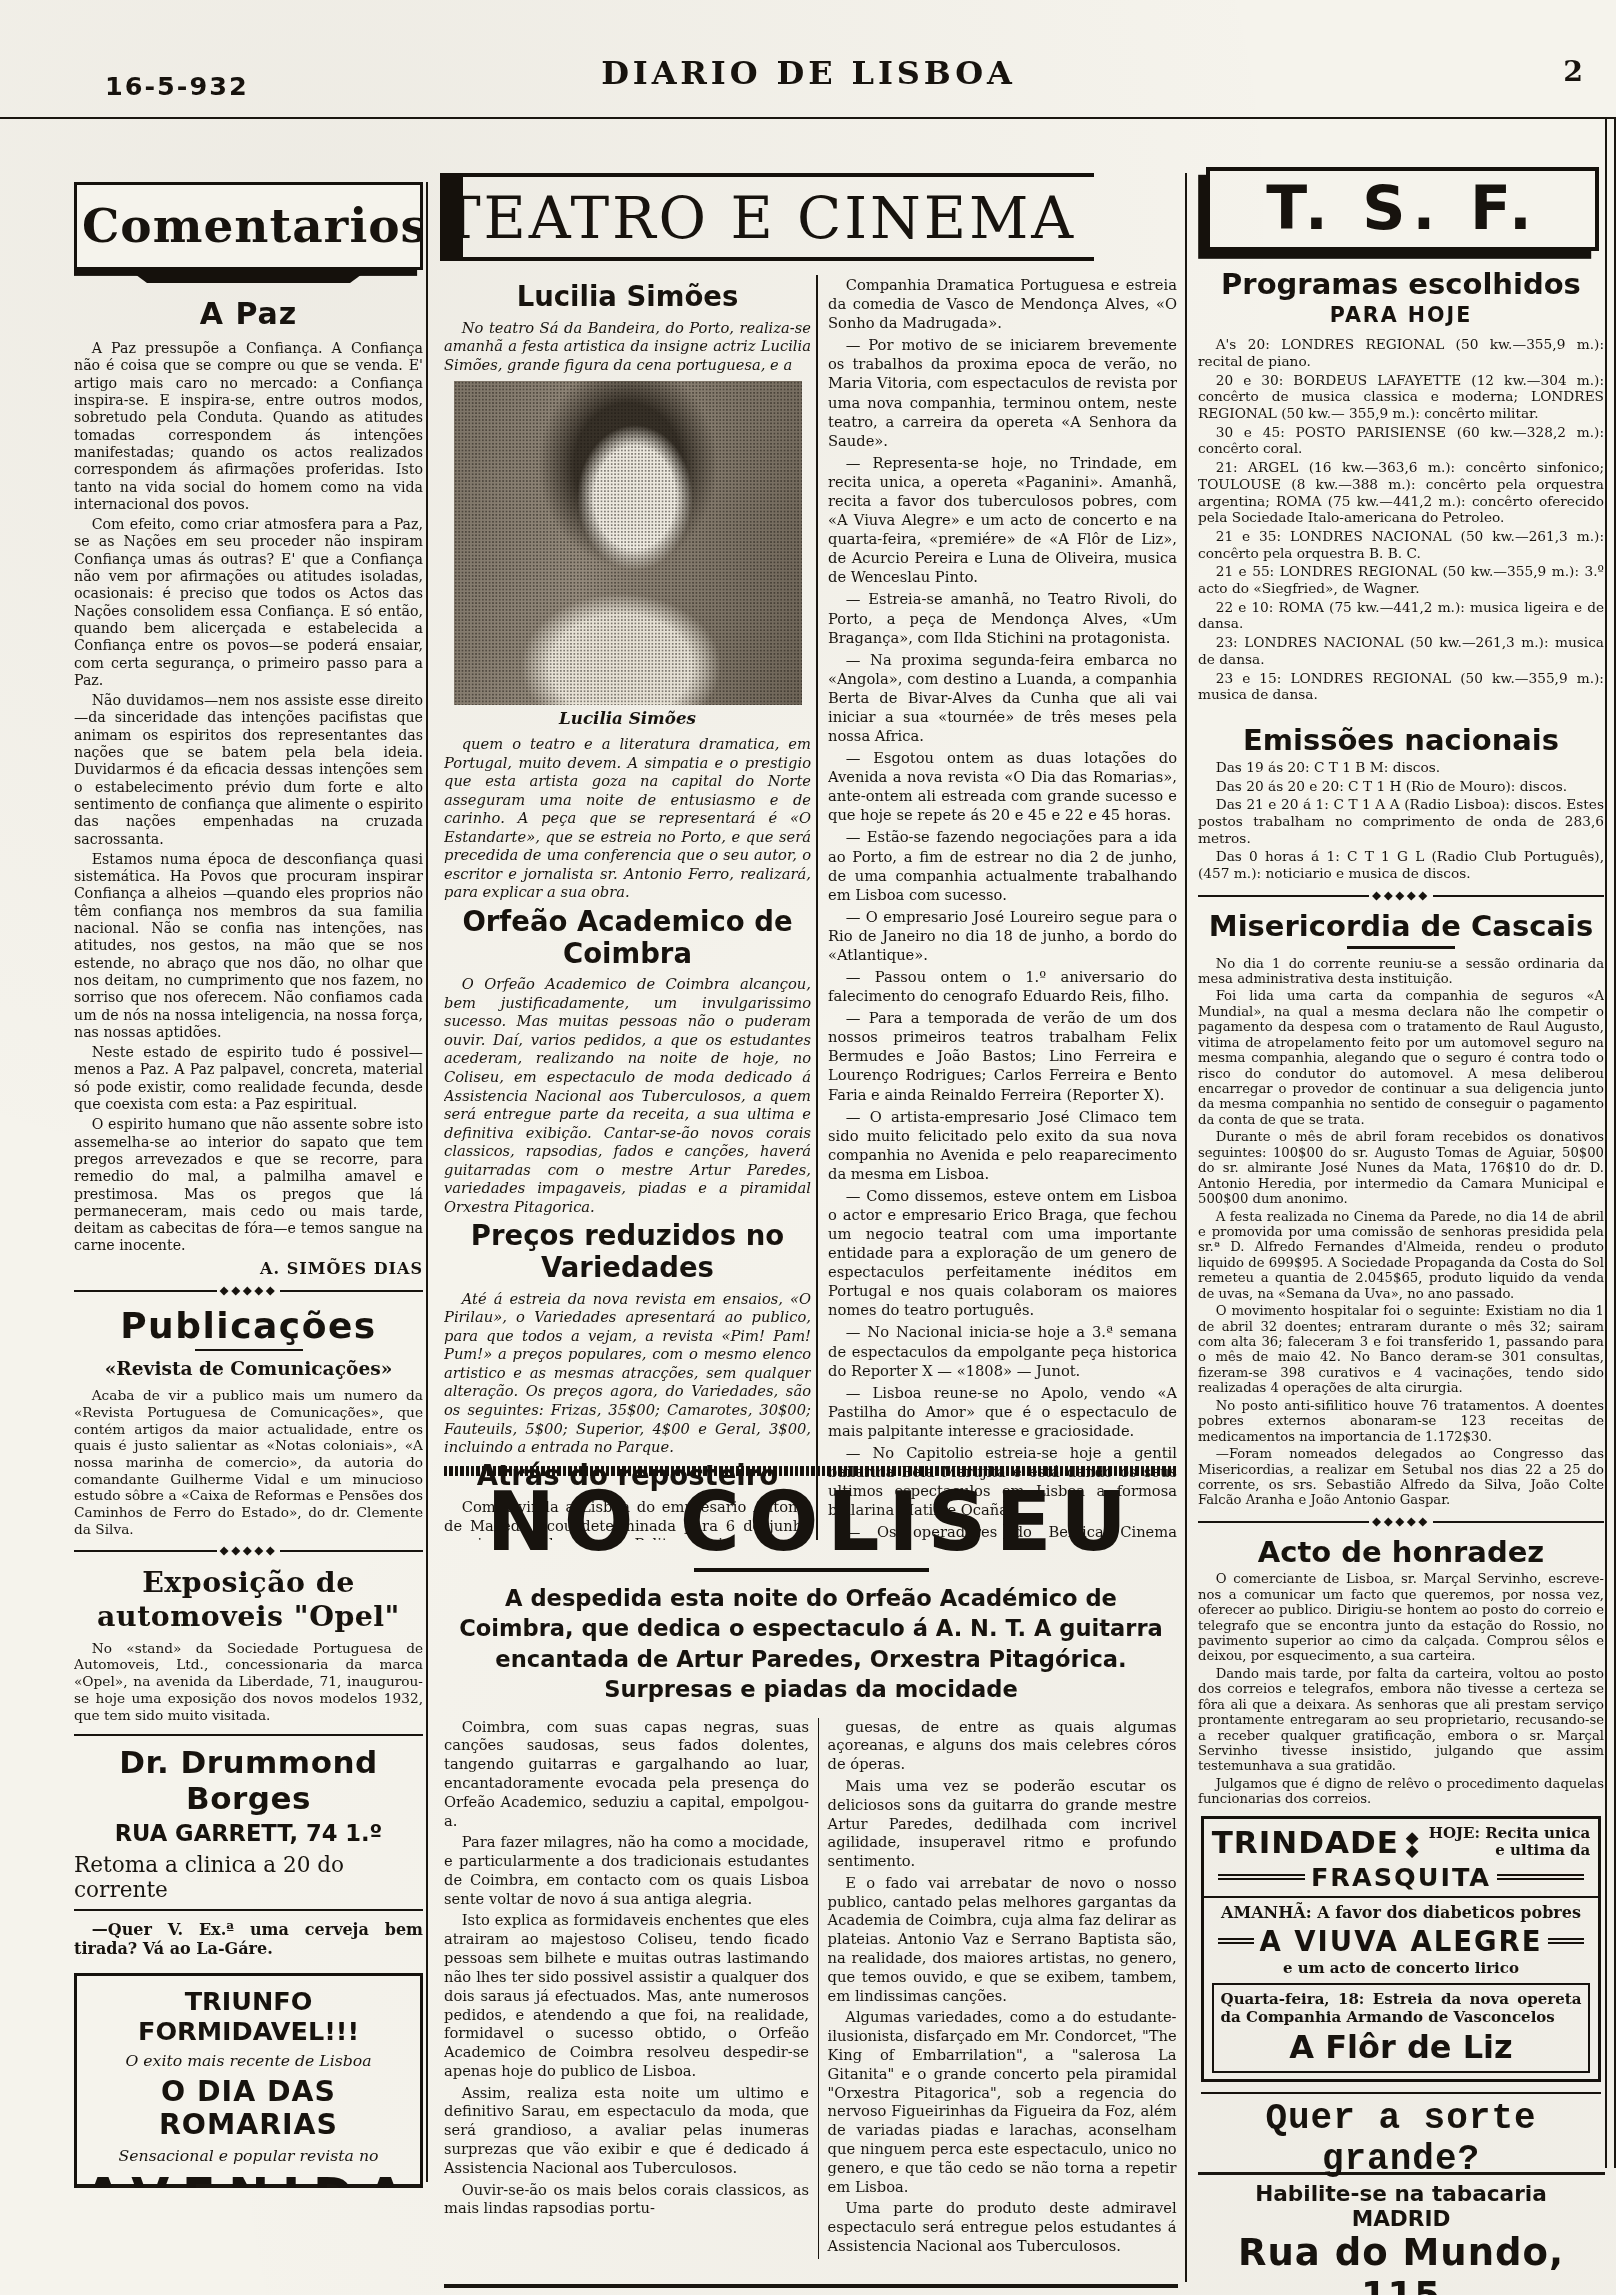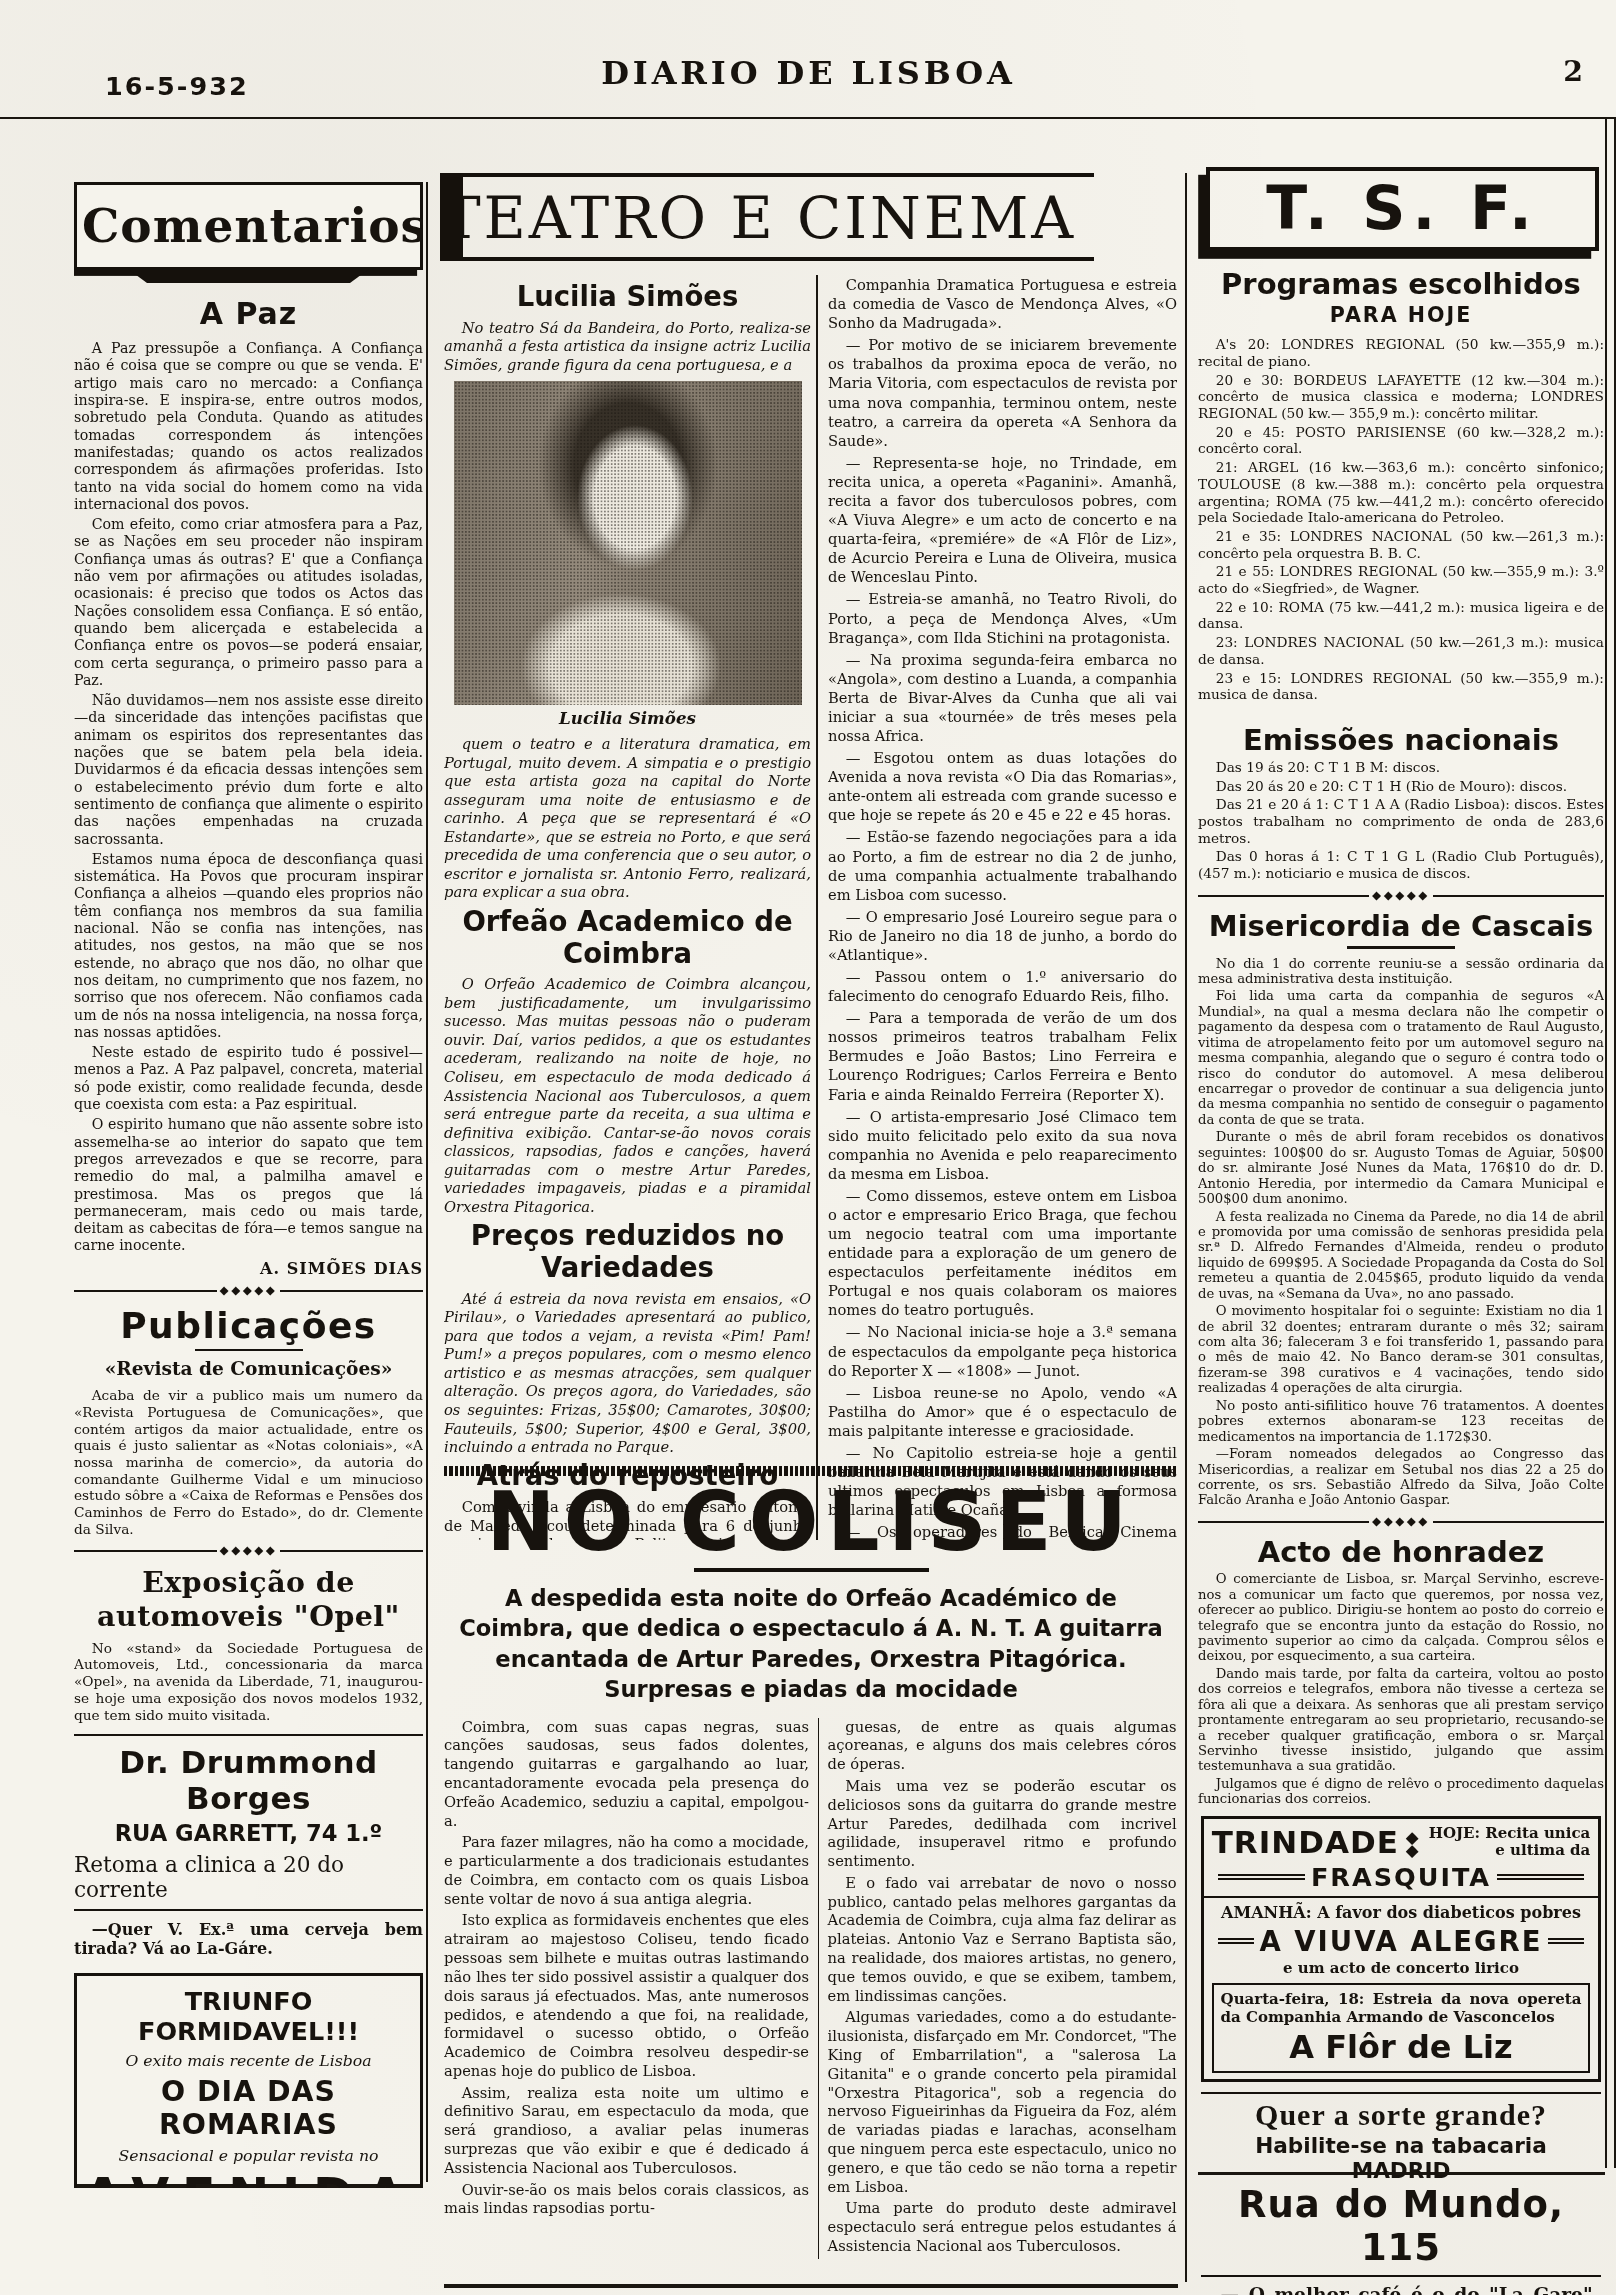--- a/index.html
+++ b/index.html
@@ -91,21 +91,21 @@
   .trin-show1:before,.trin-show1:after{content:"";flex:1;border-top:2px solid #15110c;border-bottom:2px solid #15110c;height:2px;margin:0 5.9px;}
   .trin-sep{border-top:2.5px solid #15110c;margin:2.9px -7.8px 4.9px;}
   .trin-amanha{text-align:center;font-size:16px;font-weight:700;}
   .trin-show2{display:flex;align-items:center;font-size:27.5px;font-weight:900;letter-spacing:2px;font-family:"DejaVu Sans","Liberation Sans",sans-serif;margin:2.9px 0 2px;}
   .trin-show2:before,.trin-show2:after{content:"";flex:1;border-top:2px solid #15110c;border-bottom:2px solid #15110c;height:2px;margin:0 5.9px;}
   .trin-note{text-align:center;font-size:15px;font-weight:700;margin-bottom:5.9px;}
   .trin-inner{border:2.5px solid #15110c;padding:4.9px 6.9px;text-align:center;}
   .trin-inner .w{font-size:15px;font-weight:700;text-align:justify;}
   .trin-inner .s3{font-size:32px;font-weight:900;font-family:"DejaVu Sans","Liberation Sans",sans-serif;margin-top:2px;}
   .sorte{border-top:2.9px solid #15110c;border-bottom:2.9px solid #15110c;padding:4.9px 2px 5.9px;margin:0 2.9px;text-align:center;}
-  .sorte .s1{font-size:30px;font-weight:900;font-family:Liberation Serif, serif;letter-spacing:1px;}
+  .sorte .s1{font-size:36px;font-weight:900;font-family:Liberation Mono, monospace;letter-spacing:1px;}
   .sorte .s2{font-size:21.6px;font-weight:900;font-family:"DejaVu Sans","Liberation Sans",sans-serif;margin-top:1px;}
   .sorte .s3{font-size:37px;font-weight:900;font-family:"DejaVu Sans","Liberation Sans",sans-serif;letter-spacing:1px;}
   .cafe{font-size:18.6px;font-weight:700;margin:6.9px 4.9px 0;text-align:justify;}
 </style>
 </head>
 <body>
 
 <div class="page">
 
   <div class="hdr-date">16-5-932</div>
@@ -242,21 +242,21 @@
   <div class="col col-right">
     <div class="tsf-box">
       <div class="t">T. S. F.</div>
     </div>
     <div class="h-right">Programas escolhidos</div>
     <div class="h-right2">PARA HOJE</div>
     <div class="listings">
 
     <p>A's 20: LONDRES REGIONAL (50 kw.—355,9 m.): recital de piano.</p>
         <p>20 e 30: BORDEUS LAFAYETTE (12 kw.—304 m.): concêrto de musica classica e moderna; LONDRES REGIONAL (50 kw.— 355,9 m.): concêrto militar.</p>
-        <p>20 e 45: POSTO PARISIENSE (60 kw.—328,2 m.): concêrto coral.</p>
+        <p>30 e 45: POSTO PARISIENSE (60 kw.—328,2 m.): concêrto coral.</p>
         <p>21: ARGEL (16 kw.—363,6 m.): concêrto sinfonico; TOULOUSE (8 kw.—388 m.): concêrto pela orquestra argentina; ROMA (75 kw.—441,2 m.): concêrto oferecido pela Sociedade Italo-americana do Petroleo.</p>
         <p>21 e 35: LONDRES NACIONAL (50 kw.—261,3 m.): concêrto pela orquestra B. B. C.</p>
         <p>21 e 55: LONDRES REGIONAL (50 kw.—355,9 m.): 3.º acto do «Siegfried», de Wagner.</p>
         <p>22 e 10: ROMA (75 kw.—441,2 m.): musica ligeira e de dansa.</p>
         <p>23: LONDRES NACIONAL (50 kw.—261,3 m.): musica de dansa.</p>
         <p>23 e 15: LONDRES REGIONAL (50 kw.—355,9 m.): musica de dansa.</p>
       </div>
 
     <div class="h-right" style="margin-top:20px;">Emissões nacionais</div>
     <div class="emissoes">

